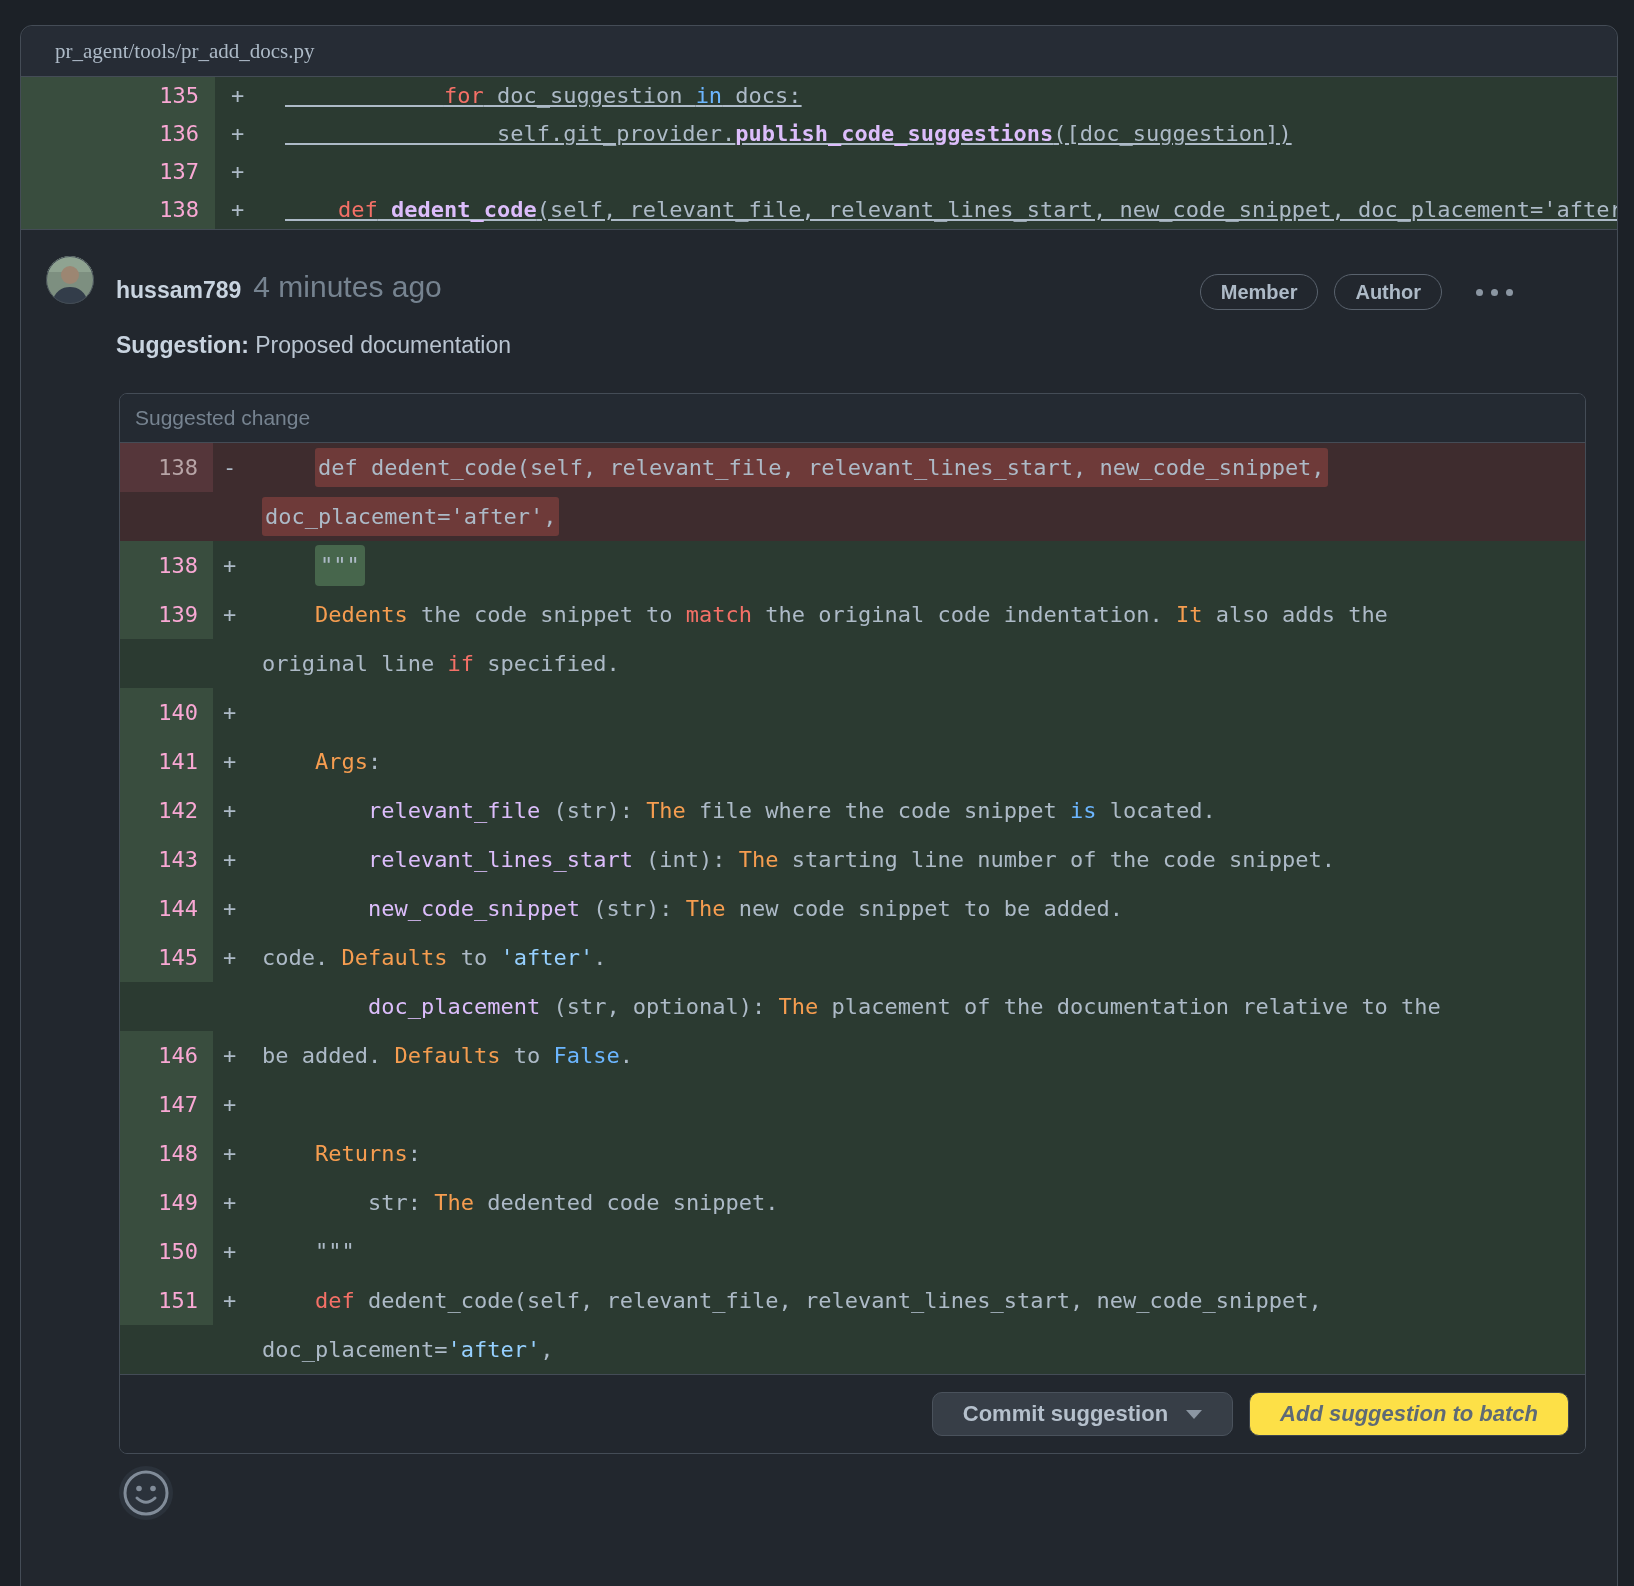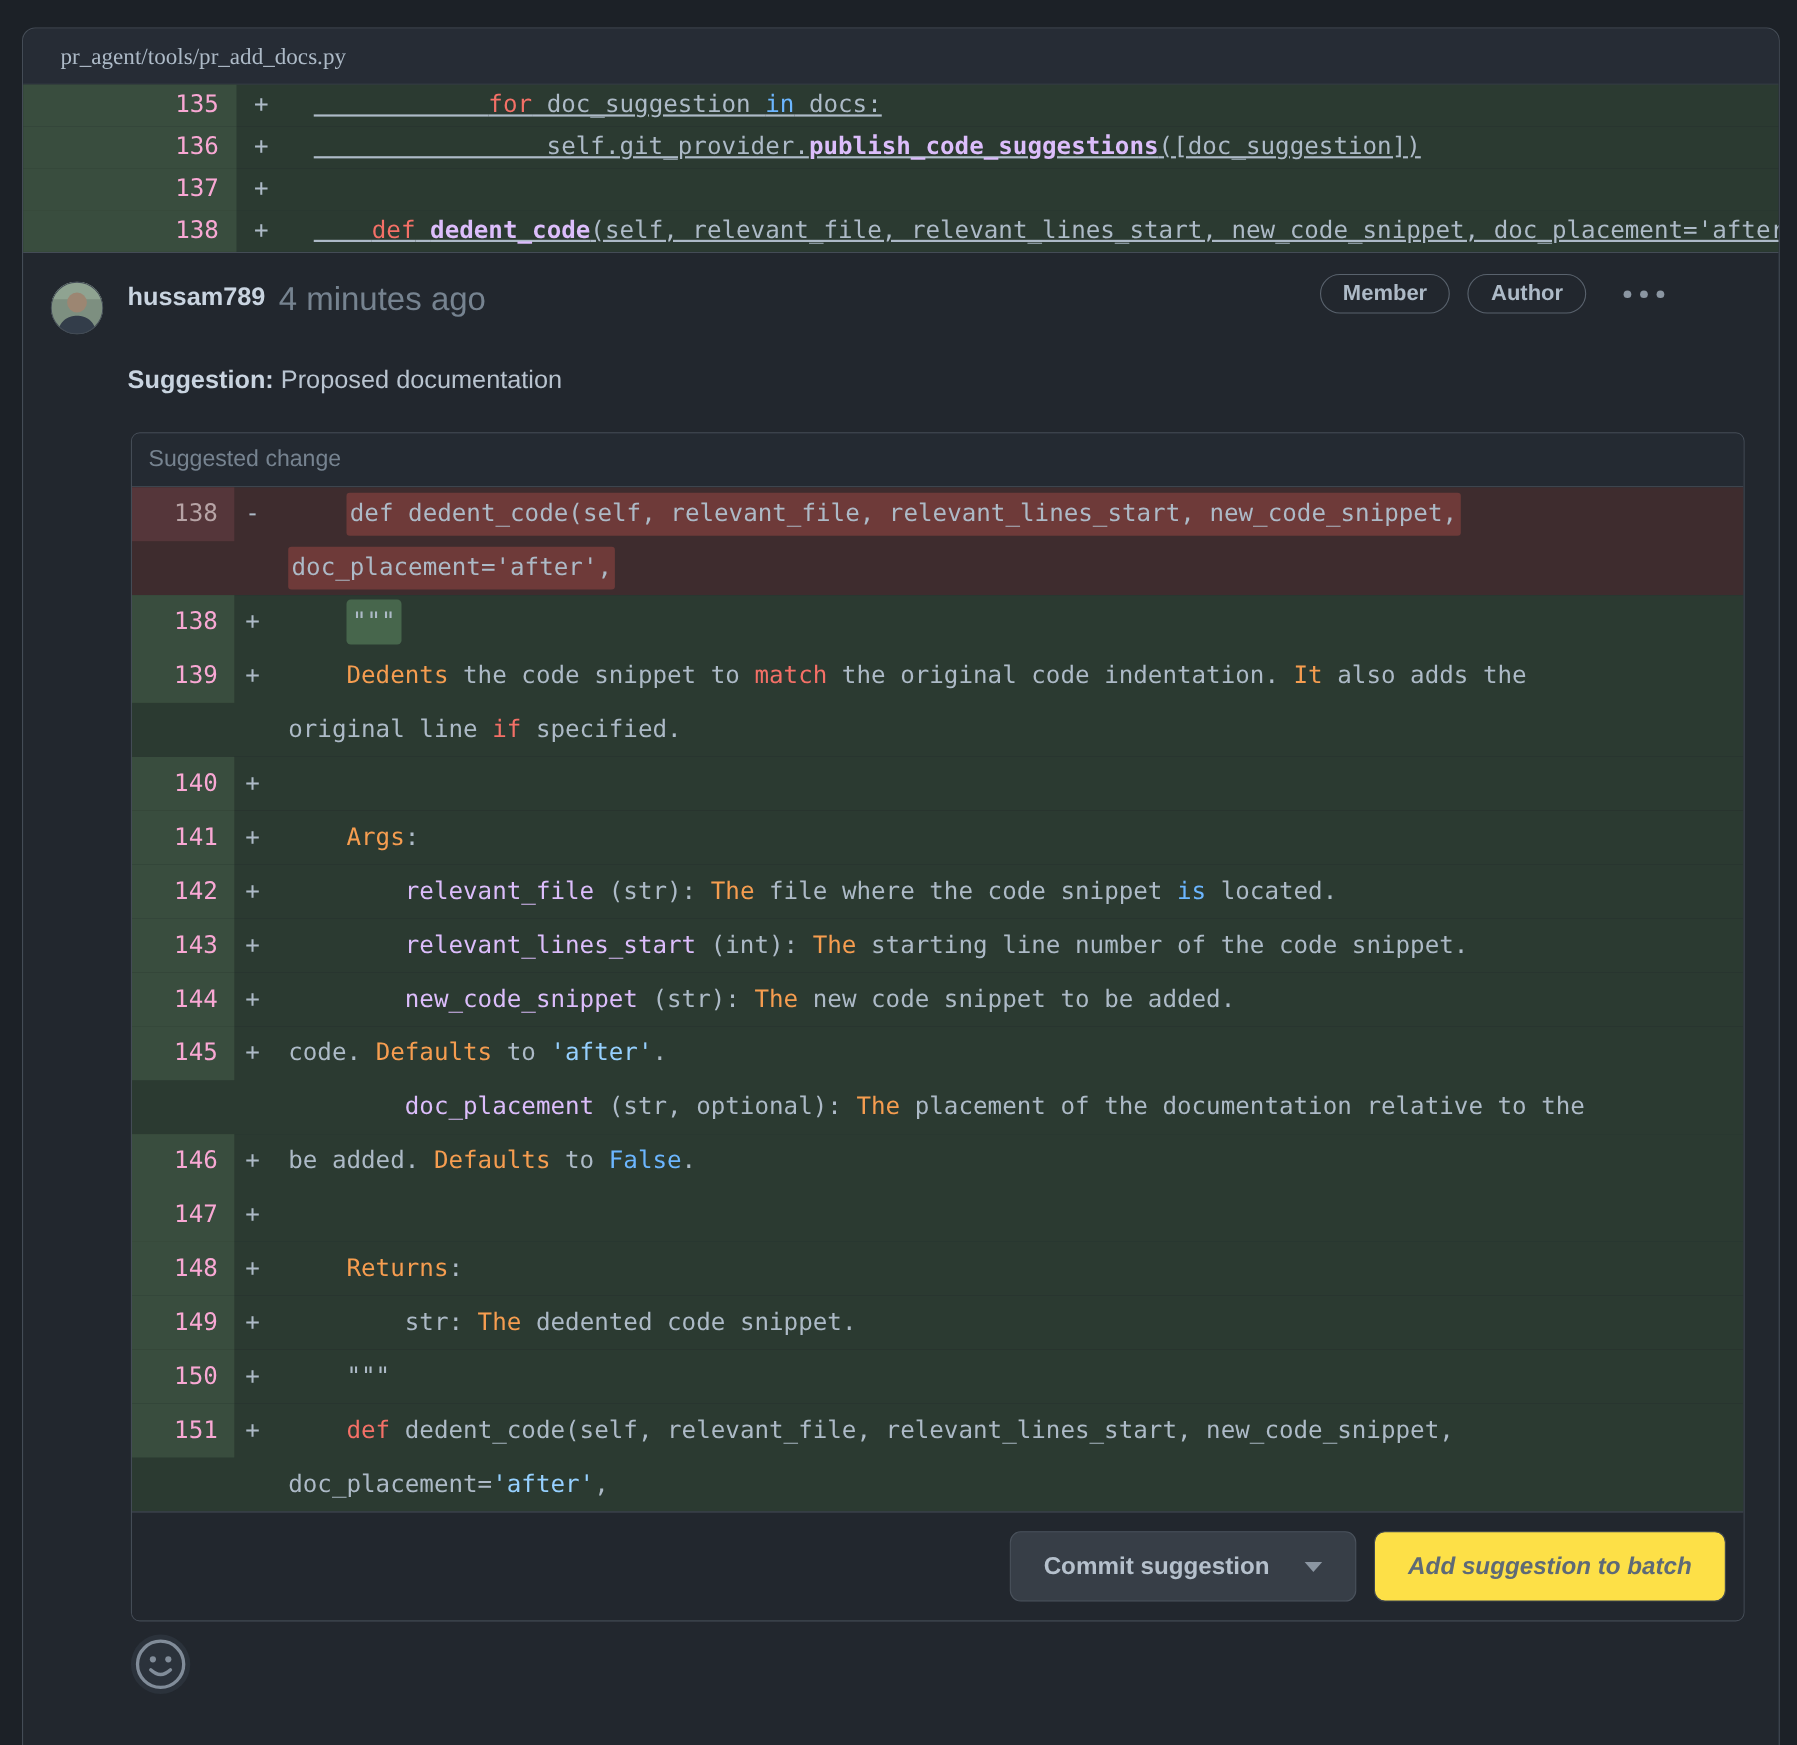--- a/index.html
+++ b/index.html
@@ -31,40 +31,40 @@
   .hl-del{background:#6e3a39;border-radius:3px;padding:7px 3px;}
   .hl-add{background:#47664c;border-radius:4px;padding:8px 5px;}
   .c-kw{color:#f47067;}
   .c-fn{color:#dcbdfb;}
   .c-orange{color:#f69d50;}
   .c-const{color:#6cb6ff;}
   .c-str{color:#96d0ff;}
   .bold{font-weight:bold;}
   
   .comment{padding:26px 30px 0 25px;}
-  .c-head{display:flex;align-items:flex-start;padding-right:70px;}
+  .c-head{display:flex;align-items:flex-end;padding-right:70px;}
   .avatar{width:48px;height:48px;border-radius:50%;overflow:hidden;flex:none;cursor:pointer;}
   .uname{font-size:23px;font-weight:bold;color:#c9d4e0;margin-left:22px;}
   .time{font-size:30px;color:#768390;margin-left:12px;}
   .spacer{flex:1;}
   .badge{border:1px solid #59626d;border-radius:20px;padding:6px 20px;font-size:20px;
     font-weight:600;color:#adbac7;margin-left:16px;}
   .kebab{display:flex;gap:8px;margin-left:30px;padding:8px 4px;cursor:pointer;}
   .kebab i{width:7px;height:7px;border-radius:50%;background:#8b96a2;}
   .c-title{margin:28px 0 0 70px;font-size:23px;color:#b9c4d0;}
   .c-title .tl{font-weight:bold;color:#c9d4e0;}
   .sc-box{margin:34px 0 0 73px;width:1465px;border:1px solid #444c56;border-radius:8px;
     overflow:hidden;background:#22272e;}
   .sc-head{height:48px;line-height:48px;padding-left:15px;color:#768390;font-size:21px;
     border-bottom:1px solid #444c56;background:#242a32;}
   .sc-actions{display:flex;justify-content:flex-end;gap:16px;padding:17px 16px;
     border-top:1px solid #444c56;background:#22272e;}
-  .btn{height:64px;border-radius:10px;border:1px solid #4a525c;background:#373e47;
+  .btn{height:44px;border-radius:10px;border:1px solid #4a525c;background:#373e47;
     color:#b5c0cc;font-family:"Liberation Sans",sans-serif;font-size:22px;font-weight:bold;
-    padding:0 30px;display:flex;align-items:center;gap:32px;cursor:pointer;}
+    padding:0 30px;display:flex;align-items:center;gap:18px;cursor:pointer;}
   .btn .caret{width:0;height:0;border-left:8px solid transparent;border-right:8px solid transparent;
     border-top:9px solid #8b96a2;}
   .btn.disabled{background:#fde047;color:#5e6a76;border-color:#3d444d;cursor:default;font-style:italic;}
   .smiley-btn{margin:12px 0 0 73px;width:54px;height:54px;border-radius:50%;background:#2b323b;
     display:flex;align-items:center;justify-content:center;cursor:pointer;}
 </style>
 </head>
 <body>
 
 <div class="outer">

